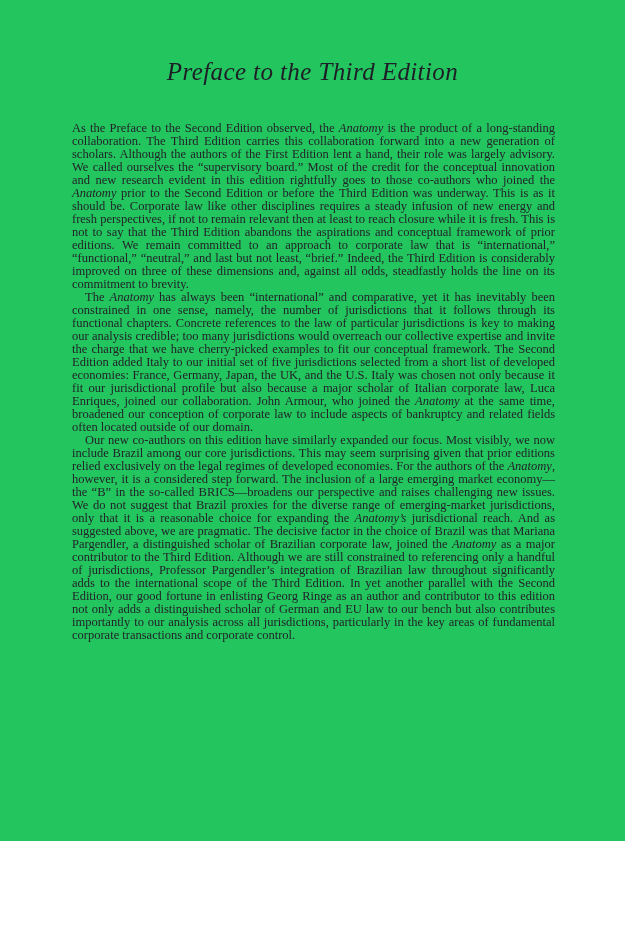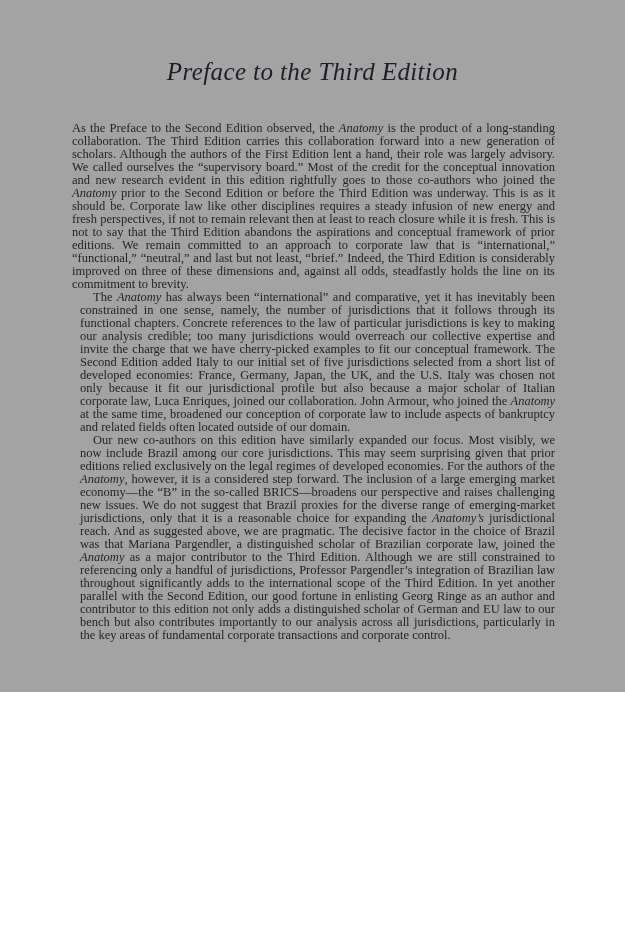--- a/index.html
+++ b/index.html
@@ -3,22 +3,22 @@
 <meta charset="utf-8">
 <style>
   html, body {
     margin: 0;
     padding: 0;
     background: #ffffff;
   }
   .page {
     position: relative;
     width: 625px;
-    height: 692px;
-    background: #a3a3a3;
+    height: 841px;
+    background: #22c55e;
     font-family: "Liberation Serif", serif;
     color: #232329;
     overflow: hidden;
   }
   .title {
     position: absolute;
     top: 58px;
     left: 0;
     width: 100%;
     margin: 0;
@@ -38,21 +38,20 @@
     line-height: 13px;
     text-align: justify;
     text-justify: inter-word;
   }
   .body p {
     margin: 0;
     padding: 0;
   }
   .body p.indent {
     text-indent: 13px;
-    margin-left: 8px;
   }
   .body em {
     font-style: italic;
   }
 </style>
 </head>
 <body>
 
 <div class="page">
   <h1 class="title">Preface to the Third Edition</h1>

